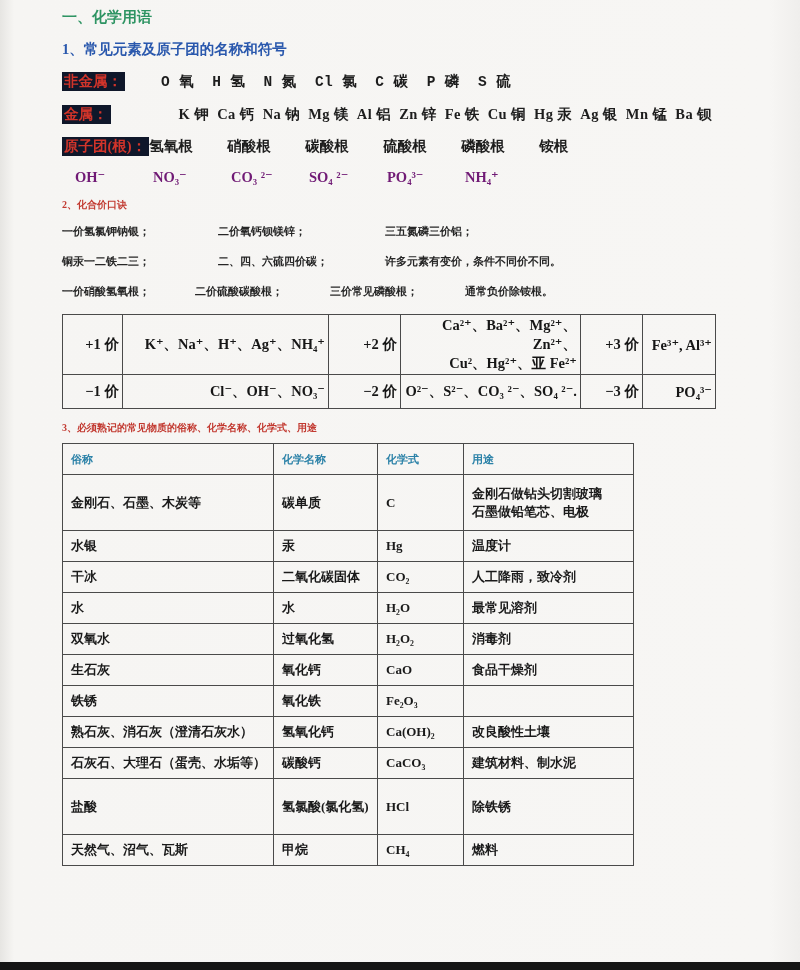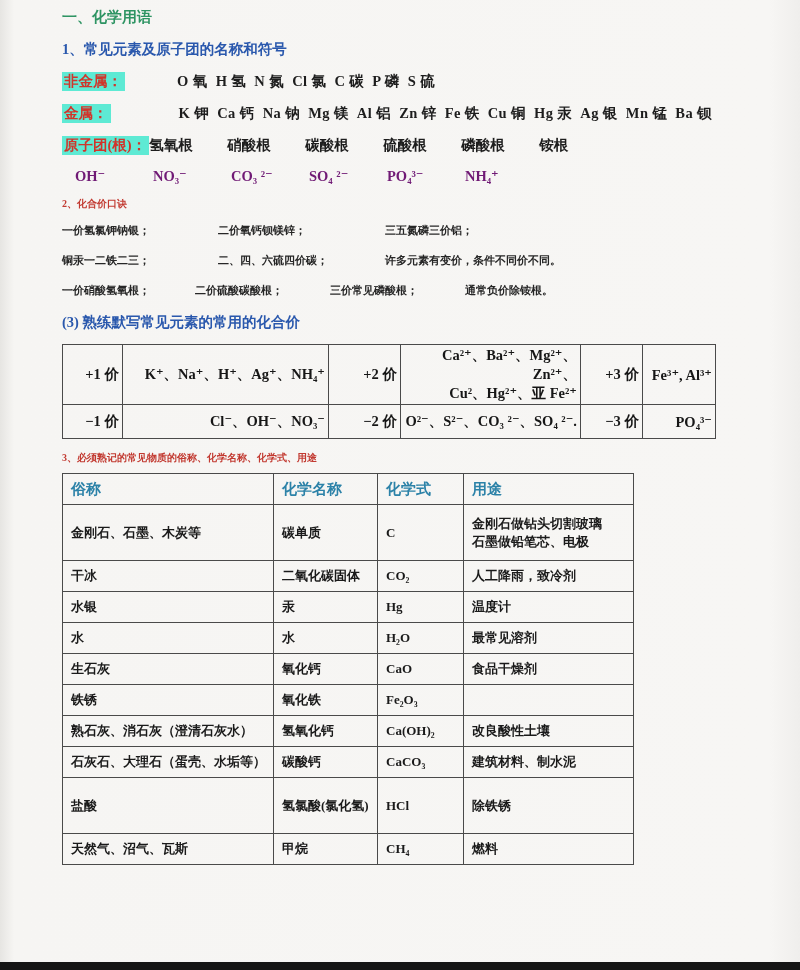--- a/index.html
+++ b/index.html
@@ -8,41 +8,41 @@
     background:linear-gradient(90deg,#e6e5e2 0px,#f6f5f3 14px,#f7f6f4 770px,#efeeec 800px);
     font-family:"Liberation Serif","DejaVu Serif",serif;
     font-weight:bold;color:#222;
   }
   .page{position:absolute;left:0;top:0;width:800px;padding:8px 70px 0 62px;box-sizing:border-box;}
   .t-green{color:#2e9463;font-size:15px;margin:0 0 13px 0;}
   .t-blue{color:#2a58ad;font-size:14.5px;margin:0 0 12px 0;}
   .t-red{color:#c23a31;font-size:10px;margin:0 0 12px 0;}
   h1,h2{font-weight:bold;}
   .row{margin:0 0 11px 0;font-size:14.5px;line-height:21px;white-space:nowrap;}
-  .hl{background:#5eead4;color:#d1342a;padding:1px 3px 2px 2px;}
+  .hl{background:#0f172a;color:#d1342a;padding:1px 3px 2px 2px;}
   .items{white-space:pre;color:#1d1d1d;letter-spacing:0.4px;}
-  .gap-a{margin-left:52px;}
+  .gap-a{margin-left:36px;font-family:Liberation Mono, monospace;}
   .gap-b{margin-left:68px;}
   .rname{display:inline-block;width:78px;color:#1d1d1d;}
   .formula-row{margin:0 0 12px 0;padding-left:13px;font-size:14.5px;}
   .rformula{display:inline-block;width:78px;color:#701a75;}
   .mline{margin:0 0 15px 0;font-size:11px;color:#262626;white-space:nowrap;}
   .mline .w156{display:inline-block;width:156px;}
   .mline .w167{display:inline-block;width:167px;}
   .mline .w133{display:inline-block;width:133px;}
   .mline .w135{display:inline-block;width:135px;}
   table{border-collapse:collapse;table-layout:fixed;}
   .valence{width:653px;margin:2px 0 12px 0;font-size:14.5px;}
   .valence td{border:1.6px solid #4a4a4a;text-align:right;vertical-align:middle;padding:1px 3px;color:#161616;}
   .valence tr.vr1{height:59px;}
   .valence tr.vr2{height:34px;}
   .pre-line{white-space:pre-line;}
   .subst{width:571px;margin:4px 0 0 0;font-size:13px;}
   .subst td,.subst th{border:1.6px solid #4a4a4a;text-align:left;vertical-align:middle;padding:1px 4px 1px 8px;color:#1a1a1a;}
-  .subst th{color:#2c82a8;font-size:15px;font-weight:bold;height:24px;}
+  .subst th{color:#2c82a8;font-size:11px;font-weight:bold;height:24px;}
   .subst tr{height:31px;}
   .subst tr.tall{height:56px;}
   .bottom-bar{position:absolute;left:0;bottom:0;width:800px;height:8px;background:#151515;}
 </style>
 </head>
 <body>
 
 <div class="page">
 
   <h1 class="t-green">一、化学用语</h1>
@@ -71,21 +71,20 @@
   </div>
   <div class="mline">
     <span class="w156">铜汞一二铁二三；</span><span class="w167">二、四、六硫四价碳；</span><span>许多元素有变价，条件不同价不同。</span>
   </div>
 
 
   <div class="mline">
     <span class="w133">一价硝酸氢氧根；</span><span class="w135">二价硫酸碳酸根；</span><span class="w135">三价常见磷酸根；</span><span>通常负价除铵根。</span>
   </div>
 
-  <h2 class="t-blue">(3) 熟练默写常见元素的常用的化合价</h2>
 
   <table class="valence">
     <colgroup>
       <col style="width:60px">
         <col style="width:206px">
         <col style="width:72px">
         <col style="width:180px">
         <col style="width:62px">
         <col style="width:73px">
     </colgroup>
@@ -127,36 +126,42 @@
       <th>用途</th>
     </tr>
     <tr class="tall">
       <td>金刚石、石墨、木炭等</td>
       <td>碳单质</td>
       <td>C</td>
       <td class="pre-line">金刚石做钻头切割玻璃
 石墨做铅笔芯、电极</td>
     </tr>
     <tr>
+      <td>水银</td>
+      <td>汞</td>
+      <td>Hg</td>
+      <td>温度计</td>
+    </tr>
+    <tr>
       <td>干冰</td>
       <td>二氧化碳固体</td>
       <td>CO₂</td>
       <td>人工降雨，致冷剂</td>
     </tr>
     <tr>
-      <td>水银</td>
-      <td>汞</td>
-      <td>Hg</td>
-      <td>温度计</td>
-    </tr>
-    <tr>
       <td>水</td>
       <td>水</td>
       <td>H₂O</td>
       <td>最常见溶剂</td>
+    </tr>
+    <tr>
+      <td>双氧水</td>
+      <td>过氧化氢</td>
+      <td>H₂O₂</td>
+      <td>消毒剂</td>
     </tr>
     <tr>
       <td>生石灰</td>
       <td>氧化钙</td>
       <td>CaO</td>
       <td>食品干燥剂</td>
     </tr>
     <tr>
       <td>铁锈</td>
       <td>氧化铁</td>

